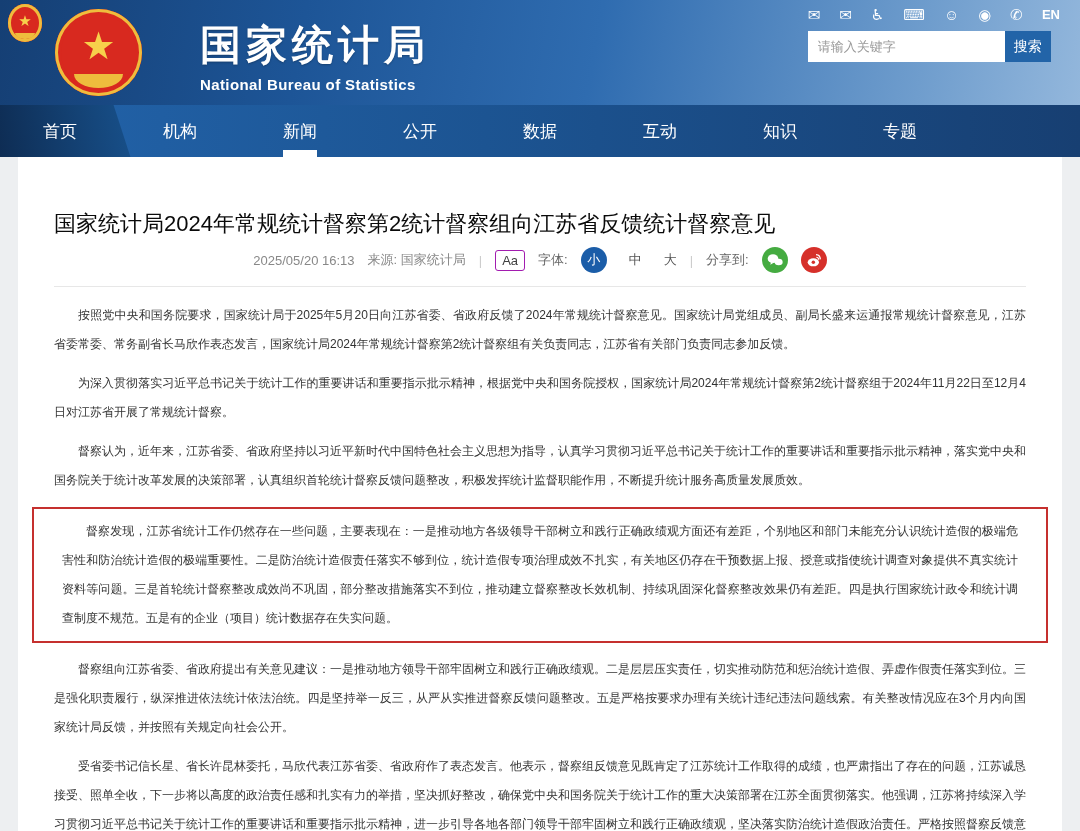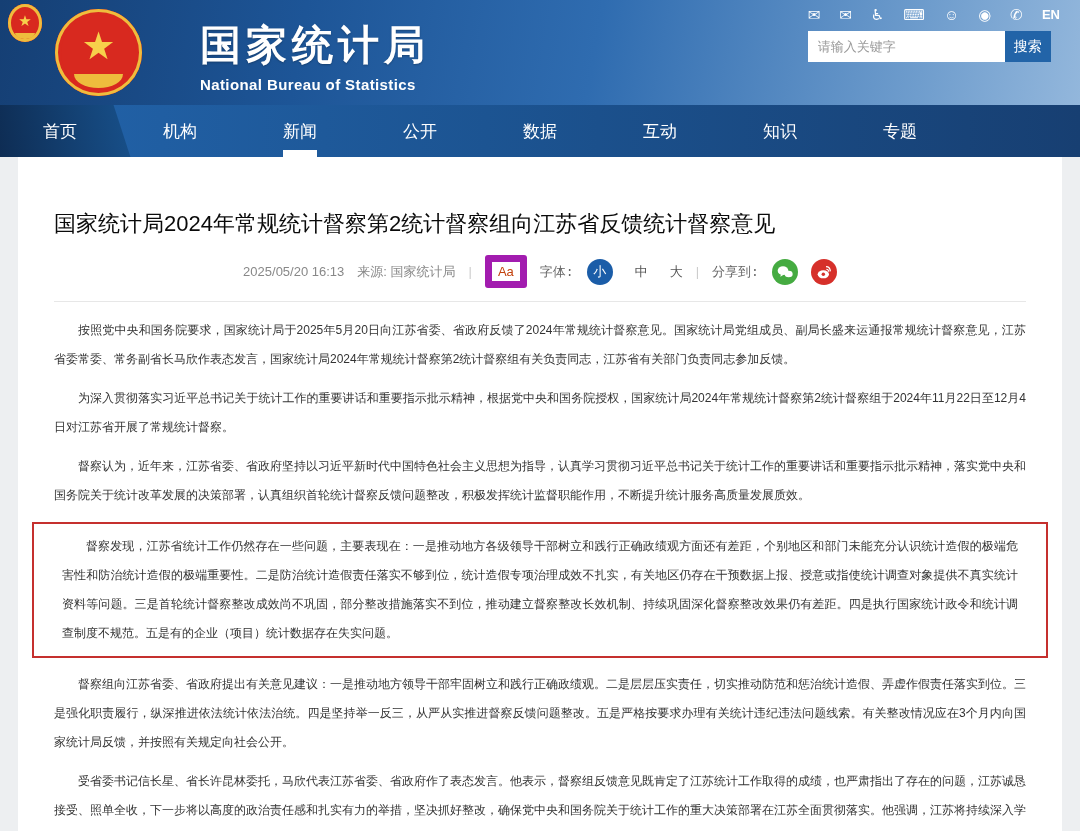--- a/index.html
+++ b/index.html
@@ -43,26 +43,26 @@
   .nav-slant { position:absolute; left:-30px; top:0; width:152px; height:52px;
     background:linear-gradient(100deg,#0c2548,#174e87); transform:skewX(18deg); }
   .nav-item { width:120px; height:52px; display:flex; align-items:center; justify-content:center;
     color:#fff; font-size:17px; position:relative; cursor:pointer; z-index:1; }
   .nav-item.active::after { content:""; position:absolute; bottom:0; left:50%;
     transform:translateX(-50%); width:34px; height:7px; background:#fff; }
 
   
   main.content { margin:0 18px; background:#fff; height:674px; padding:0 36px; overflow:hidden; }
   h1.title { padding-top:52px; font-size:22px; font-weight:normal; color:#0a0a0a; }
-  .meta { margin-top:16px; display:flex; align-items:center; justify-content:center; gap:13px;
+  .meta { margin-top:8px; display:flex; align-items:center; justify-content:center; gap:13px;
     font-size:13px; color:#888; padding-bottom:13px; border-bottom:1px solid #e7e7e7; }
   .sep { color:#ccc; }
-  .font-tool { border:7px solid #a21caf; color:#c2410c; border-radius:3px; padding:2px 6px;
+  .font-tool { border:1px solid #a21caf; color:#404040; border-radius:3px; padding:2px 6px;
     font-size:13px; cursor:pointer; }
-  .font-label, .share-label { color:#666;font-family:Liberation Mono, monospace; }
+  .font-label, .share-label { color:#666; }
   .fsizes { display:inline-flex; align-items:center; gap:22px; }
   .fsize { color:#555; cursor:pointer; }
   .fsize.active { background:#1b5da8; color:#fff; width:26px; height:26px; border-radius:50%;
     display:inline-flex; align-items:center; justify-content:center; }
   .share { width:26px; height:26px; border-radius:50%; display:inline-flex;
     align-items:center; justify-content:center; cursor:pointer; }
   .share.wechat { background:#45ab41; }
   .share.weibo { background:#d6302a; }
 
   .article-body { padding-top:4px; }

